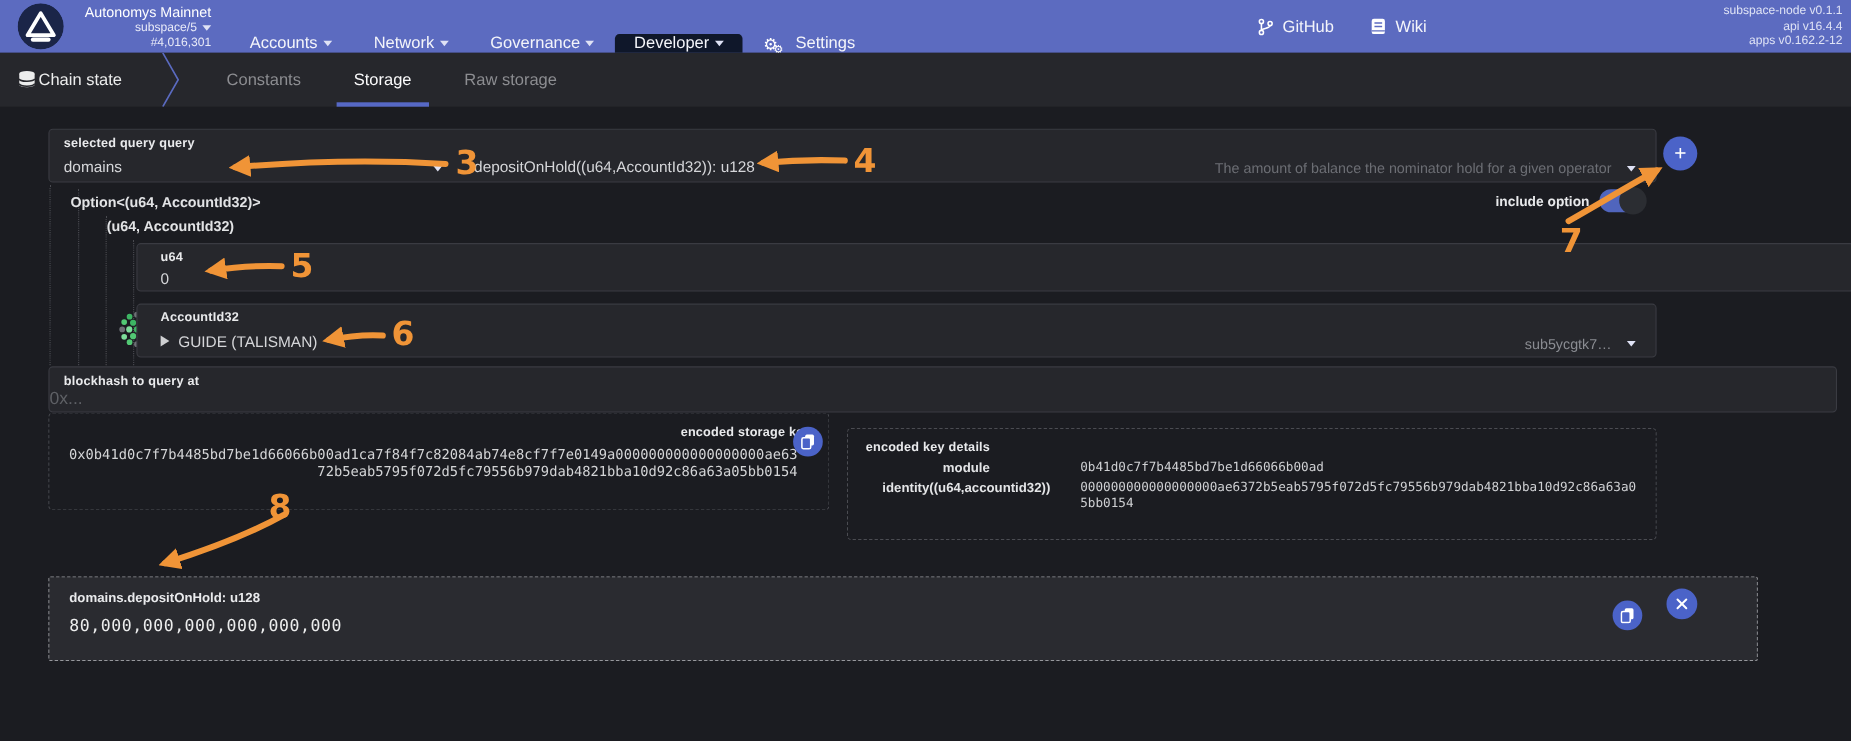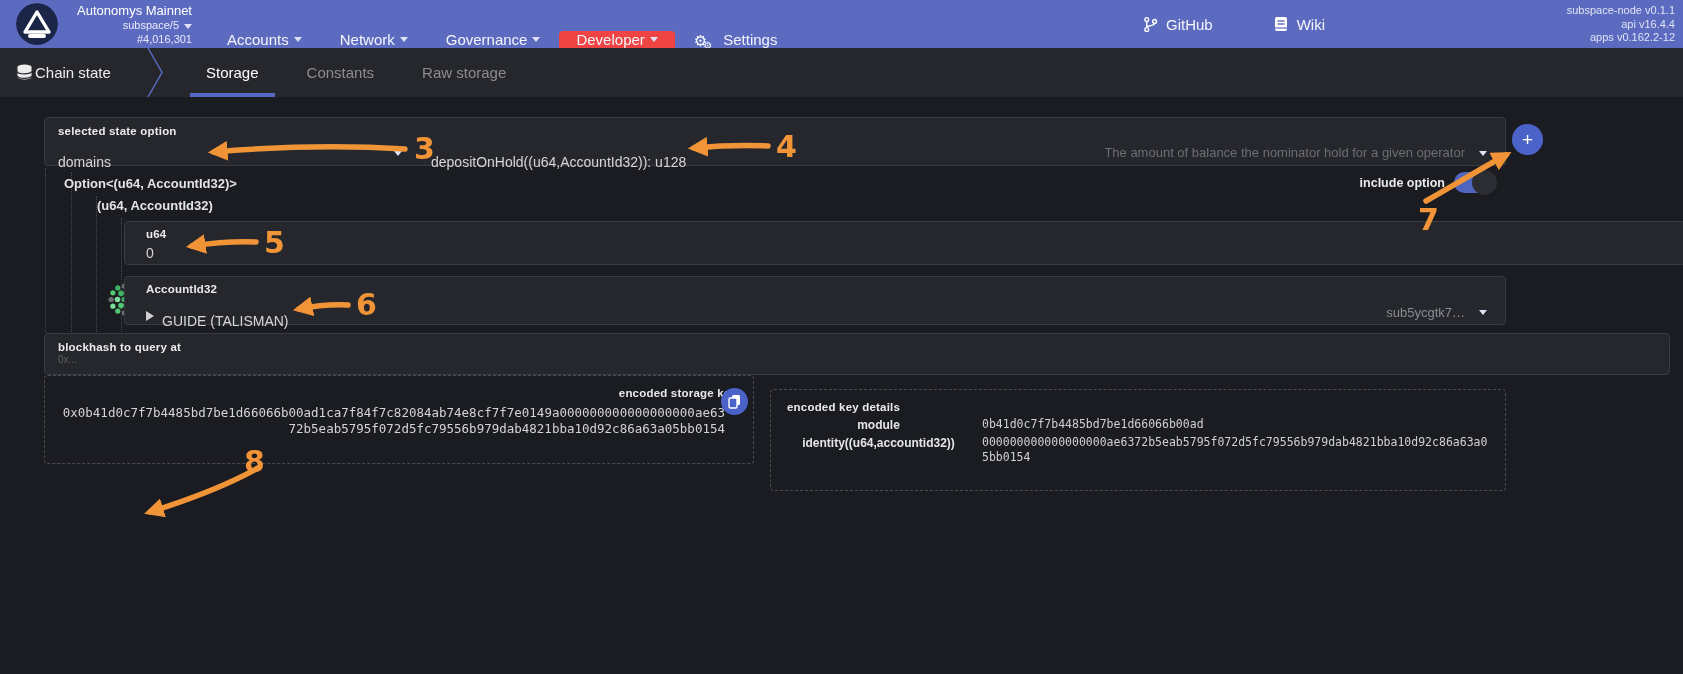--- a/index.html
+++ b/index.html
@@ -10,40 +10,40 @@
   
   .header { position:absolute; left:0; top:0; width:1683px; height:48px; background:#5c6bc0; }
   .logo { position:absolute; left:16px; top:3px; width:42px; height:42px; border-radius:50%; cursor:pointer; }
   .net-block { position:absolute; left:66px; top:3px; width:126px; text-align:right; color:#ffffff; }
   .net-name { font-size:13px; line-height:15px; white-space:nowrap; }
   .net-chain { font-size:11px; line-height:14px; color:#e8eaf8; cursor:pointer; }
   .net-block-num { font-size:11px; line-height:14px; color:#e8eaf8; }
   .caret { display:inline-block; width:0; height:0; border-left:4.5px solid transparent; border-right:4.5px solid transparent; border-top:5.5px solid #dfe2f5; vertical-align:middle; margin-left:5px; }
   .nav { position:absolute; left:208px; top:0; height:48px; display:flex; align-items:flex-end; }
   .nav-item { display:flex; align-items:center; padding:0 19px; font-size:15px; color:#f4f5fa; cursor:pointer; white-space:nowrap; }
-  .nav-item.active { background:#ef4444; border-radius:4px 4px 0 0; margin-top:7px; padding:0 17px; }
+  .nav-item.active { background:#0f172a; border-radius:4px 4px 0 0; margin-top:7px; padding:0 17px; }
   .gear-wrap { margin-right:7px; font-size:15px; line-height:1; color:#ffffff; position:relative; top:1px; }
   .gear-small { font-size:10px; position:relative; left:-4px; top:3px; }
-  .hdr-links { position:absolute; left:1143px; top:0; height:48px; display:flex; align-items:center; gap:60px; }
+  .hdr-links { position:absolute; left:1143px; top:0; height:48px; display:flex; align-items:center; gap:32px; }
   .hdr-link { display:flex; align-items:center; gap:8px; font-size:15px; color:#f4f5fa; cursor:pointer; }
   .versions { position:absolute; right:8px; top:4px; text-align:right; font-size:11px; line-height:13.5px; color:#dfe3f5; }
 
   
   .tabbar { position:absolute; left:0; top:48px; width:1683px; height:49px; background:#26272c; }
   .section-head { position:absolute; left:16px; top:0; height:49px; display:flex; align-items:center; gap:2px; font-size:15px; color:#eceded; }
   .tab-chevron { position:absolute; left:146px; top:0; }
   .tabs { position:absolute; left:182px; top:0; height:49px; display:flex; }
   .tab { display:flex; align-items:center; padding:0 24px; font-size:15px; color:#8c8d91; cursor:pointer; position:relative; }
   .tab.active { color:#fbfbfc; }
   .tab.active::after { content:""; position:absolute; left:8px; right:8px; bottom:0; height:4px; background:#5668c5; }
 
   
   .panel { position:absolute; background:#26272c; border:1px solid #3a3b42; border-radius:4px; }
   .sm-label { font-size:11.5px; font-weight:700; color:#e9eaec; letter-spacing:.2px; }
-  .val-text { font-size:14px; color:#d5d6d9;margin-top:11px; }
+  .val-text { font-size:14px; color:#d5d6d9; }
 
   .query-box { left:44px; top:117px; width:1462px; height:49px; }
   .q-label { position:absolute; left:13px; top:7px; }
   .q-pallet { position:absolute; left:13px; top:25px; cursor:pointer; }
   .q-pallet-caret { position:absolute; left:344px; top:33px; cursor:pointer; }
   .q-method { position:absolute; left:386px; top:25px; cursor:pointer; }
   .q-help { position:absolute; right:40px; top:27px; font-size:13px; color:#6c6e74; max-width:760px; white-space:nowrap; }
   .q-method-caret { position:absolute; right:18px; top:33px; cursor:pointer; }
   .add-btn { position:absolute; left:1512px; top:124px; width:31px; height:31px; border-radius:50%; background:#4b63c8; color:#ffffff; font-size:19px; line-height:29px; text-align:center; cursor:pointer; border:none; font-family:"Liberation Sans", sans-serif; }
 
@@ -59,21 +59,21 @@
   .acct-box { left:124px; top:276px; width:1382px; height:49px; }
   .p-label { position:absolute; left:21px; top:6px; }
   .param-input { position:absolute; left:21px; top:23px; width:400px; background:transparent; border:none; outline:none; color:#d5d6d9; font-size:14px; font-family:"Liberation Sans", sans-serif; }
   .acct-row { position:absolute; left:21px; top:25px; display:flex; align-items:center; gap:8px; cursor:pointer; }
   .expander { width:0; height:0; border-top:5px solid transparent; border-bottom:5px solid transparent; border-left:8px solid #cfd0d2; }
   .acct-short { position:absolute; right:40px; top:28px; font-size:13px; color:#8a8c92; cursor:pointer; }
   .acct-caret { position:absolute; right:18px; top:33px; cursor:pointer; }
   .identicon { position:absolute; left:108px; top:283px; width:33px; height:33px; }
 
   .blockhash-box { left:44px; top:333px; width:1626px; height:42px; }
-  .bh-input { position:absolute; left:13px; top:20px; width:1000px; background:transparent; border:none; outline:none; font-size:10px; font-family:"Liberation Sans", sans-serif; color:#8b8d93; }
+  .bh-input { position:absolute; left:0; top:20px; width:1000px; background:transparent; border:none; outline:none; font-size:16px; font-family:"Liberation Sans", sans-serif; color:#8b8d93; }
   .bh-input::placeholder { color:#5e6065; opacity:1; }
 
   .out-panel { position:absolute; border:1px dashed #4b4c52; border-radius:4px; padding:11px 16px; }
   .enc-key { left:44px; top:375px; width:710px; height:89px;text-align:right; }
   .enc-key .hex { margin-top:6px; width:664px; font-family:"DejaVu Sans Mono", monospace; font-size:12.5px; line-height:16px; color:#d3d4d6; word-break:break-all; }
   .icon-btn { width:27px; height:27px; border-radius:50%; background:#4b63c8; border:none; cursor:pointer; display:flex; align-items:center; justify-content:center; }
   .enc-key .icon-btn { position:absolute; right:5px; top:12px; }
 
   .key-details { left:770px; top:389px; width:736px; height:102px; }
   .kd-rows { margin-top:4px; display:flex; flex-direction:column; gap:2px; }
@@ -162,34 +162,34 @@
         <ellipse cx="8.5" cy="3" rx="7" ry="2.4" fill="#eceded"></ellipse>
         <path d="M1.5 3 v10 a7 2.4 0 0 0 14 0 v-10" fill="#eceded"></path>
         <path d="M1.5 7.5 a7 2.4 0 0 0 14 0 M1.5 12 a7 2.4 0 0 0 14 0" fill="none" stroke="#26272c" stroke-width="1.3"></path>
       </svg>
       <span>Chain state</span>
     </div>
     <svg class="tab-chevron" width="20" height="49" viewBox="0 0 20 49">
       <polyline points="2,0 16,24.5 2,49" fill="none" stroke="#5a6abf" stroke-width="1.5"></polyline>
     </svg>
     <div class="tabs">
+      <div class="tab">
+          <span>Constants</span>
+        </div>
       <div class="tab active">
           <span>Storage</span>
         </div>
       <div class="tab">
-          <span>Constants</span>
-        </div>
-      <div class="tab">
           <span>Raw storage</span>
         </div>
     </div>
   </div>
 
   <div class="panel query-box">
-    <div class="sm-label q-label">selected state option</div>
+    <div class="sm-label q-label">selected query query</div>
     <div class="val-text q-pallet">domains</div>
     <span class="caret q-pallet-caret"></span>
     <div class="val-text q-method">depositOnHold((u64,AccountId32)): u128</div>
     <div class="q-help">The amount of balance the nominator hold for a given operator</div>
     <span class="caret q-method-caret"></span>
   </div>
   <button class="add-btn">+</button>
 
   <div class="guide" style="left:45px; top:168px; height:164px;"></div>
   <div class="guide" style="left:71px; top:172px; height:160px;"></div>
@@ -266,20 +266,35 @@
         <div class="kd-key">module</div>
         <div class="kd-val">0b41d0c7f7b4485bd7be1d66066b00ad</div>
       </div>
       <div class="kd-row">
         <div class="kd-key">identity((u64,accountid32))</div>
         <div class="kd-val">000000000000000000ae6372b5eab5795f072d5fc79556b979dab4821bba10d92c86a63a05bb0154</div>
       </div>
     </div>
   </div>
 
+  <div class="result-box">
+    <div class="res-label">domains.depositOnHold: u128</div>
+    <div class="res-value">80,000,000,000,000,000,000</div>
+    <button class="icon-btn res-copy">
+      <svg width="13" height="15" viewBox="0 0 13 15">
+        <rect x="4" y="1" width="8" height="10" rx="1.5" fill="#ffffff"></rect>
+        <rect x="1" y="4" width="8" height="10" rx="1.5" fill="#4b63c8" stroke="#ffffff" stroke-width="1.4"></rect>
+      </svg>
+    </button>
+    <button class="icon-btn res-close">
+      <svg width="12" height="12" viewBox="0 0 12 12">
+        <path d="M2 2 L10 10 M10 2 L2 10" stroke="#ffffff" stroke-width="1.8" stroke-linecap="round"></path>
+      </svg>
+    </button>
+  </div>
 
   <svg class="anno-layer" width="1683" height="674" viewBox="0 0 1683 674">
     <defs>
       <marker id="ah" viewBox="0 0 8 8" refX="5.5" refY="4" markerWidth="3.6" markerHeight="3.6" orient="auto-start-reverse">
         <path d="M0,0 L8,4 L0,8 Z" fill="#f09437"></path>
       </marker>
     </defs>
     <g stroke="#f09437" stroke-width="5.5" fill="none" stroke-linecap="round">
       <path d="M405 149 C 340 145, 272 147, 214 152" marker-end="url(#ah)"></path>
       <path d="M768 146 C 744 145, 716 146, 694 148" marker-end="url(#ah)"></path>

